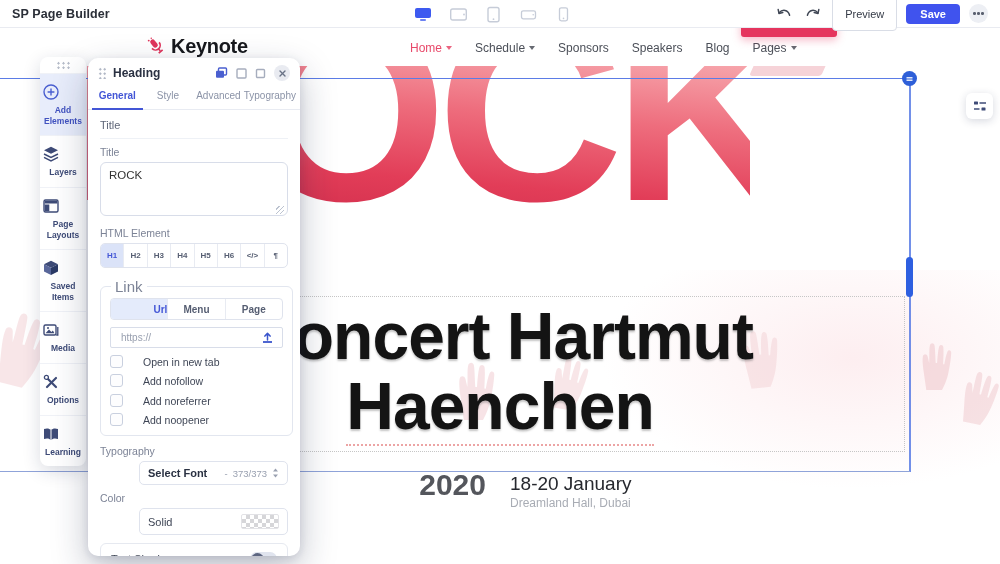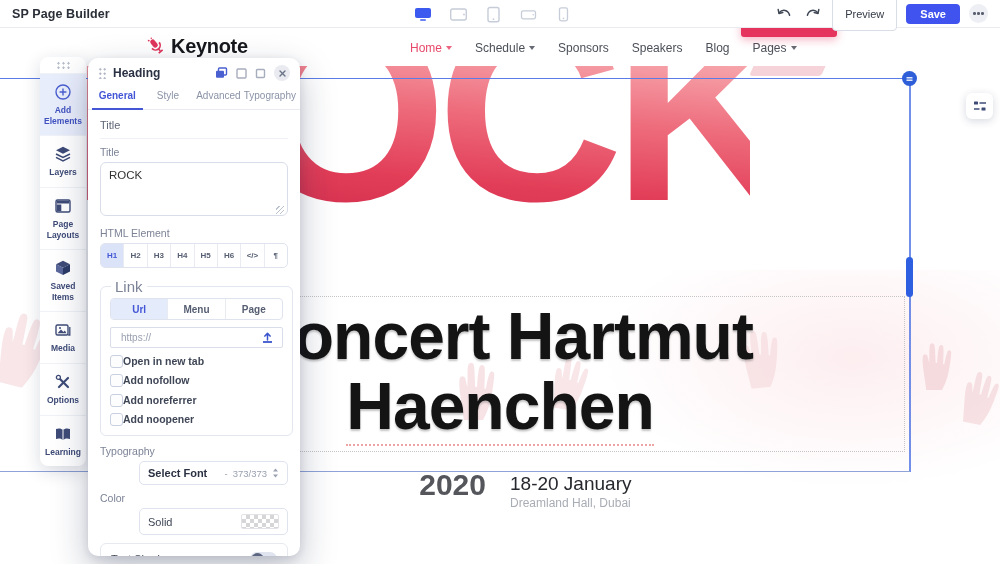--- a/index.html
+++ b/index.html
@@ -68,21 +68,21 @@
   .sec-settings{position:absolute;left:966px;top:93px;width:27px;height:26px;background:#fff;
     border-radius:6px;box-shadow:0 2px 8px rgba(30,40,80,.18);z-index:35;display:flex;
     align-items:center;justify-content:center;cursor:pointer;}
 
   
   .sidebar{position:absolute;left:40px;top:57px;width:46px;background:#fff;border-radius:8px;
     box-shadow:0 5px 18px rgba(20,30,70,.16);z-index:55;overflow:hidden;}
   .sb-handle{height:16px;display:flex;align-items:center;justify-content:center;cursor:grab;}
   .sb-dots{width:14px;height:8px;background-image:radial-gradient(#b6bcc9 1.1px,transparent 1.2px);
     background-size:5px 4.5px;}
-  .sb-item{display:flex;flex-direction:column;align-items:center;gap:4px;padding:9px 2px 9px;
+  .sb-item{display:flex;flex-direction:column;gap:4px;padding:9px 2px 9px;
     border-top:1px solid #f0f2f7;cursor:pointer;}
   .sb-item .lbl{font-size:8.5px;line-height:1.25;color:#3e4b77;text-align:center;font-weight:bold;}
   .sb-item.active{background:#e8edfb;}
   .sb-item.active .lbl{color:#4152c0;}
 
   
   .panel{position:absolute;left:88px;top:58px;width:212px;height:498px;background:#fff;border-radius:10px;
     box-shadow:0 14px 36px rgba(25,35,70,.28),0 2px 8px rgba(25,35,70,.12);z-index:60;
     display:flex;flex-direction:column;}
   .panel-header{height:24px;display:flex;align-items:center;padding:6px 10px 0 10px;gap:7px;}
@@ -107,26 +107,26 @@
   .html-btn{flex:1;font-size:8px;font-weight:bold;color:#565e72;text-align:center;padding:7px 0;
     border-right:1px solid #e8ebf2;cursor:pointer;}
   .html-btn:last-child{border-right:none;}
   .html-btn.active{background:#dbe3f8;color:#4356d6;}
   .link-box{border:1px solid #e2e6ef;border-radius:6px;margin:10px 0 0;padding:3px 9px 9px;}
   .link-box legend{font-size:15px;color:#7c8396;padding:0 4px;margin-left:1px;}
   .link-tabs{display:flex;border:1px solid #dfe3ed;border-radius:4px;overflow:hidden;}
   .link-tab{flex:1;text-align:center;font-size:10px;color:#565e72;padding:4.5px 0;
     border-right:1px solid #e8ebf2;cursor:pointer;font-weight:bold;}
   .link-tab:last-child{border-right:none;}
-  .link-tab.active{background:#e4ebfb;color:#4356d6;font-weight:bold;}
+  .link-tab.active{background:#e4ebfb;color:#4356d6;font-weight:bold;text-align:right;}
   .url-row{display:flex;align-items:center;border:1px solid #d8dde9;border-radius:2px;margin-top:7px;
     padding:3px 8px;gap:6px;}
   .url-input{border:none;outline:none;flex:1;font-size:10px;color:#333;min-width:0;background:transparent;}
   .url-input::placeholder{color:#99a0b0;}
-  .chk-row{display:flex;align-items:flex-start;gap:0;margin-top:6.5px;cursor:pointer;font-weight:bold;}
+  .chk-row{display:flex;align-items:flex-end;gap:20px;margin-top:6.5px;cursor:pointer;}
   .chk-box{width:13px;height:13px;border:1px solid #c9d0df;border-radius:3px;background:#fdfdfe;flex:none;}
   .chk-label{font-size:10.5px;color:#3f4656;}
   .row-field{display:flex;align-items:center;justify-content:space-between;border:1px solid #dfe3ed;
     border-radius:5px;padding:5px 8px;cursor:pointer;margin-left:39px;}
   .font-name{font-size:11px;font-weight:bold;color:#2a3142;}
   .font-meta{font-size:9.5px;color:#99a0b0;display:flex;align-items:center;gap:5px;}
   .solid-label{font-size:11px;color:#3f4656;}
   .swatch{width:38px;height:15px;border-radius:2px;border:1px solid #e2e2e6;cursor:pointer;
     background:repeating-conic-gradient(#d6d6d9 0% 25%,#fff 0% 50%);background-size:8px 8px;}
   .shadow-box{display:flex;align-items:center;justify-content:space-between;border:1px solid #e6e9f0;

